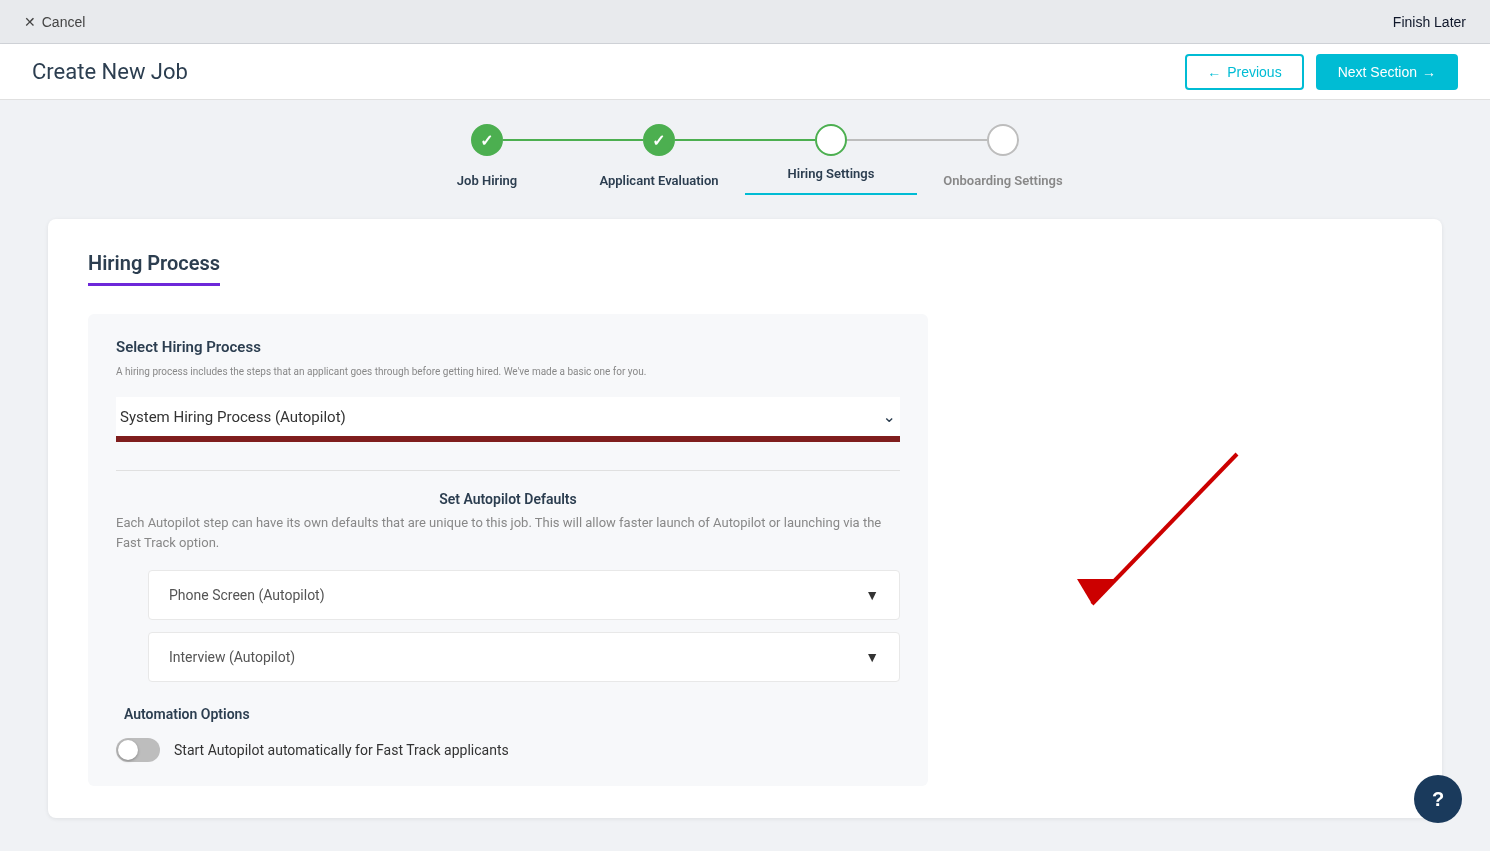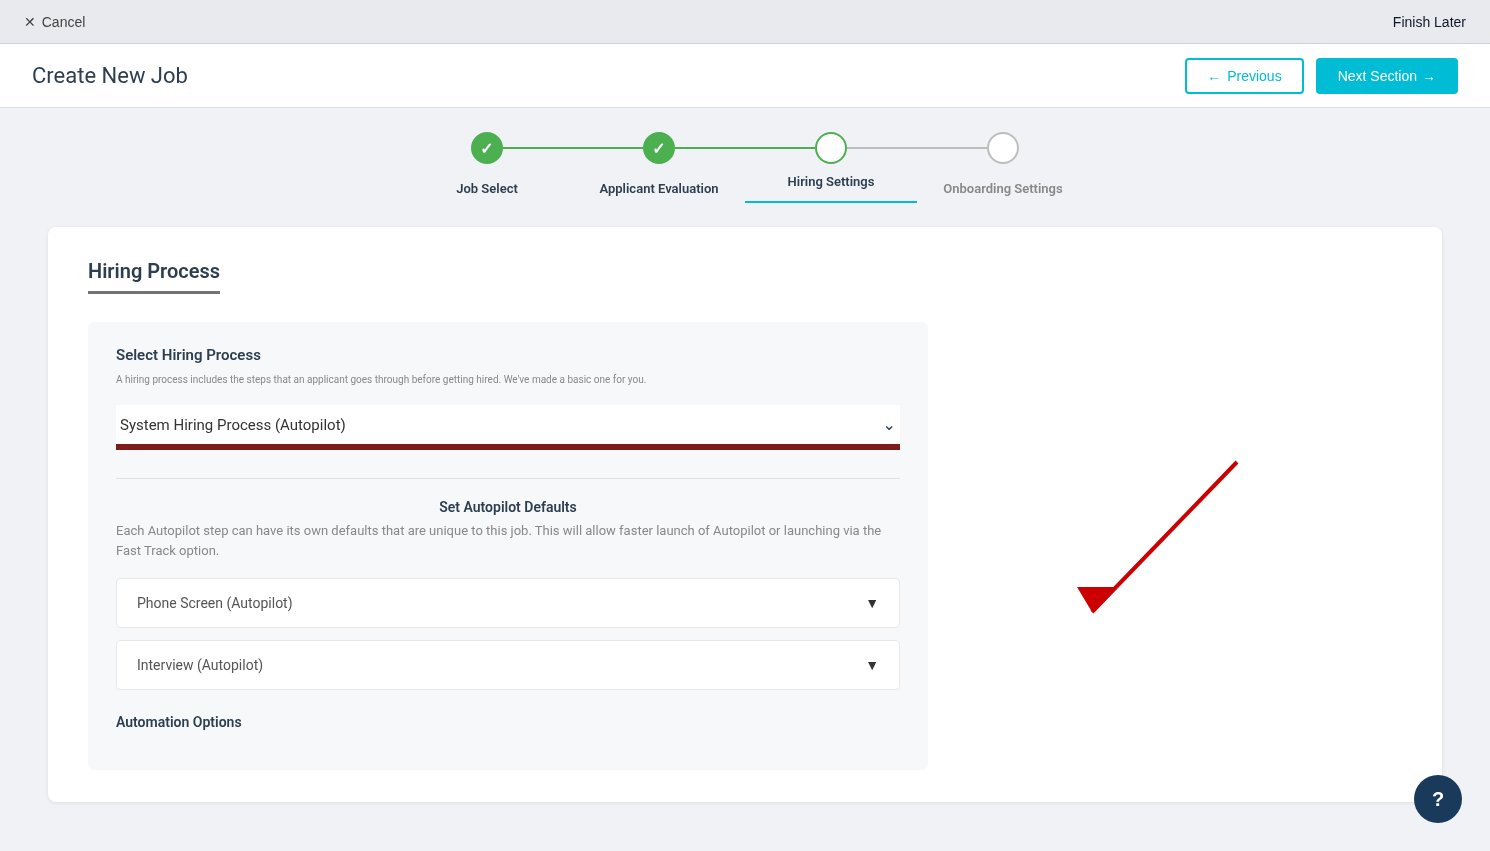--- a/index.html
+++ b/index.html
@@ -34,21 +34,21 @@
       background: none;
       border: none;
       cursor: pointer;
       font-size: 14px;
       color: #0f172a;
     }
 
     
     .header {
       background: #fff;
-      height: 64px;
+      height: 56px;
       display: flex;
       align-items: center;
       justify-content: space-between;
       padding: 0 32px;
       border-bottom: 1px solid #e0e0e0;
       box-shadow: 0 1px 3px rgba(0,0,0,0.05);
     }
     .page-title {
       font-size: 22px;
       font-weight: 400;
@@ -166,21 +166,21 @@
       padding: 32px 40px;
       box-shadow: 0 1px 4px rgba(0,0,0,0.08);
       position: relative;
     }
     .section-title {
       font-size: 20px;
       font-weight: 600;
       color: #2c3e50;
       margin-bottom: 4px;
       padding-bottom: 8px;
-      border-bottom: 3px solid #737373;
+      border-bottom: 3px solid #6d28d9;
       display: inline-block;
     }
 
     
     .inner-box {
       background: #f7f8fa;
       border-radius: 6px;
       padding: 24px 28px;
       margin-top: 24px;
       max-width: 840px;
@@ -241,39 +241,41 @@
     .accordion-item {
       background: #fff;
       border: 1px solid #e8e8e8;
       border-radius: 4px;
       margin-bottom: 12px;
       display: flex;
       align-items: center;
       justify-content: space-between;
       padding: 16px 20px;
       cursor: pointer;
+      margin-left: 32px;
     }
     .accordion-item-label {
       font-size: 14px;
       color: #555;
     }
     .accordion-chevron {
       color: #333;
       font-size: 14px;
     }
 
     
     .automation-section {
       margin-top: 24px;
     }
     .automation-title {
       font-size: 14px;
       font-weight: 600;
       color: #2c3e50;
       margin-bottom: 16px;
+      margin-left: 8px;
     }
     .toggle-row {
       display: flex;
       align-items: center;
       gap: 14px;
     }
     .toggle-switch {
       width: 44px;
       height: 24px;
       background: #bdbdbd;
@@ -359,21 +361,21 @@
 
     <div class="step-circle completed">✓</div>
     <div class="step-line completed"></div>
 
     <div class="step-circle active"></div>
     <div class="step-line inactive"></div>
 
     <div class="step-circle inactive"></div>
   </div>
   <div class="steps-labels">
-    <div class="step-label completed">Job Select</div>
+    <div class="step-label completed">Job Hiring</div>
     <div class="step-label completed">Applicant Evaluation</div>
     <div class="step-label active">Hiring Settings</div>
     <div class="step-label">Onboarding Settings</div>
   </div>
 </div>
 
 <div class="main-content">
   <div class="card">
     <h2 class="section-title">Hiring Process</h2>
 
@@ -401,20 +403,26 @@
           <span class="accordion-chevron">▼</span>
         </div>
 
         <div class="accordion-item">
           <span class="accordion-item-label">Interview (Autopilot)</span>
           <span class="accordion-chevron">▼</span>
         </div>
 
         <div class="automation-section">
           <div class="automation-title">Automation Options</div>
+          <div class="toggle-row">
+            <div class="toggle-switch">
+              <div class="toggle-knob"></div>
+            </div>
+            <span class="toggle-label">Start Autopilot automatically for Fast Track applicants</span>
+          </div>
         </div>
       </div>
     </div>
   </div>
 </div>
 
 <button class="help-btn">
   <span>?</span>
 </button>
 

